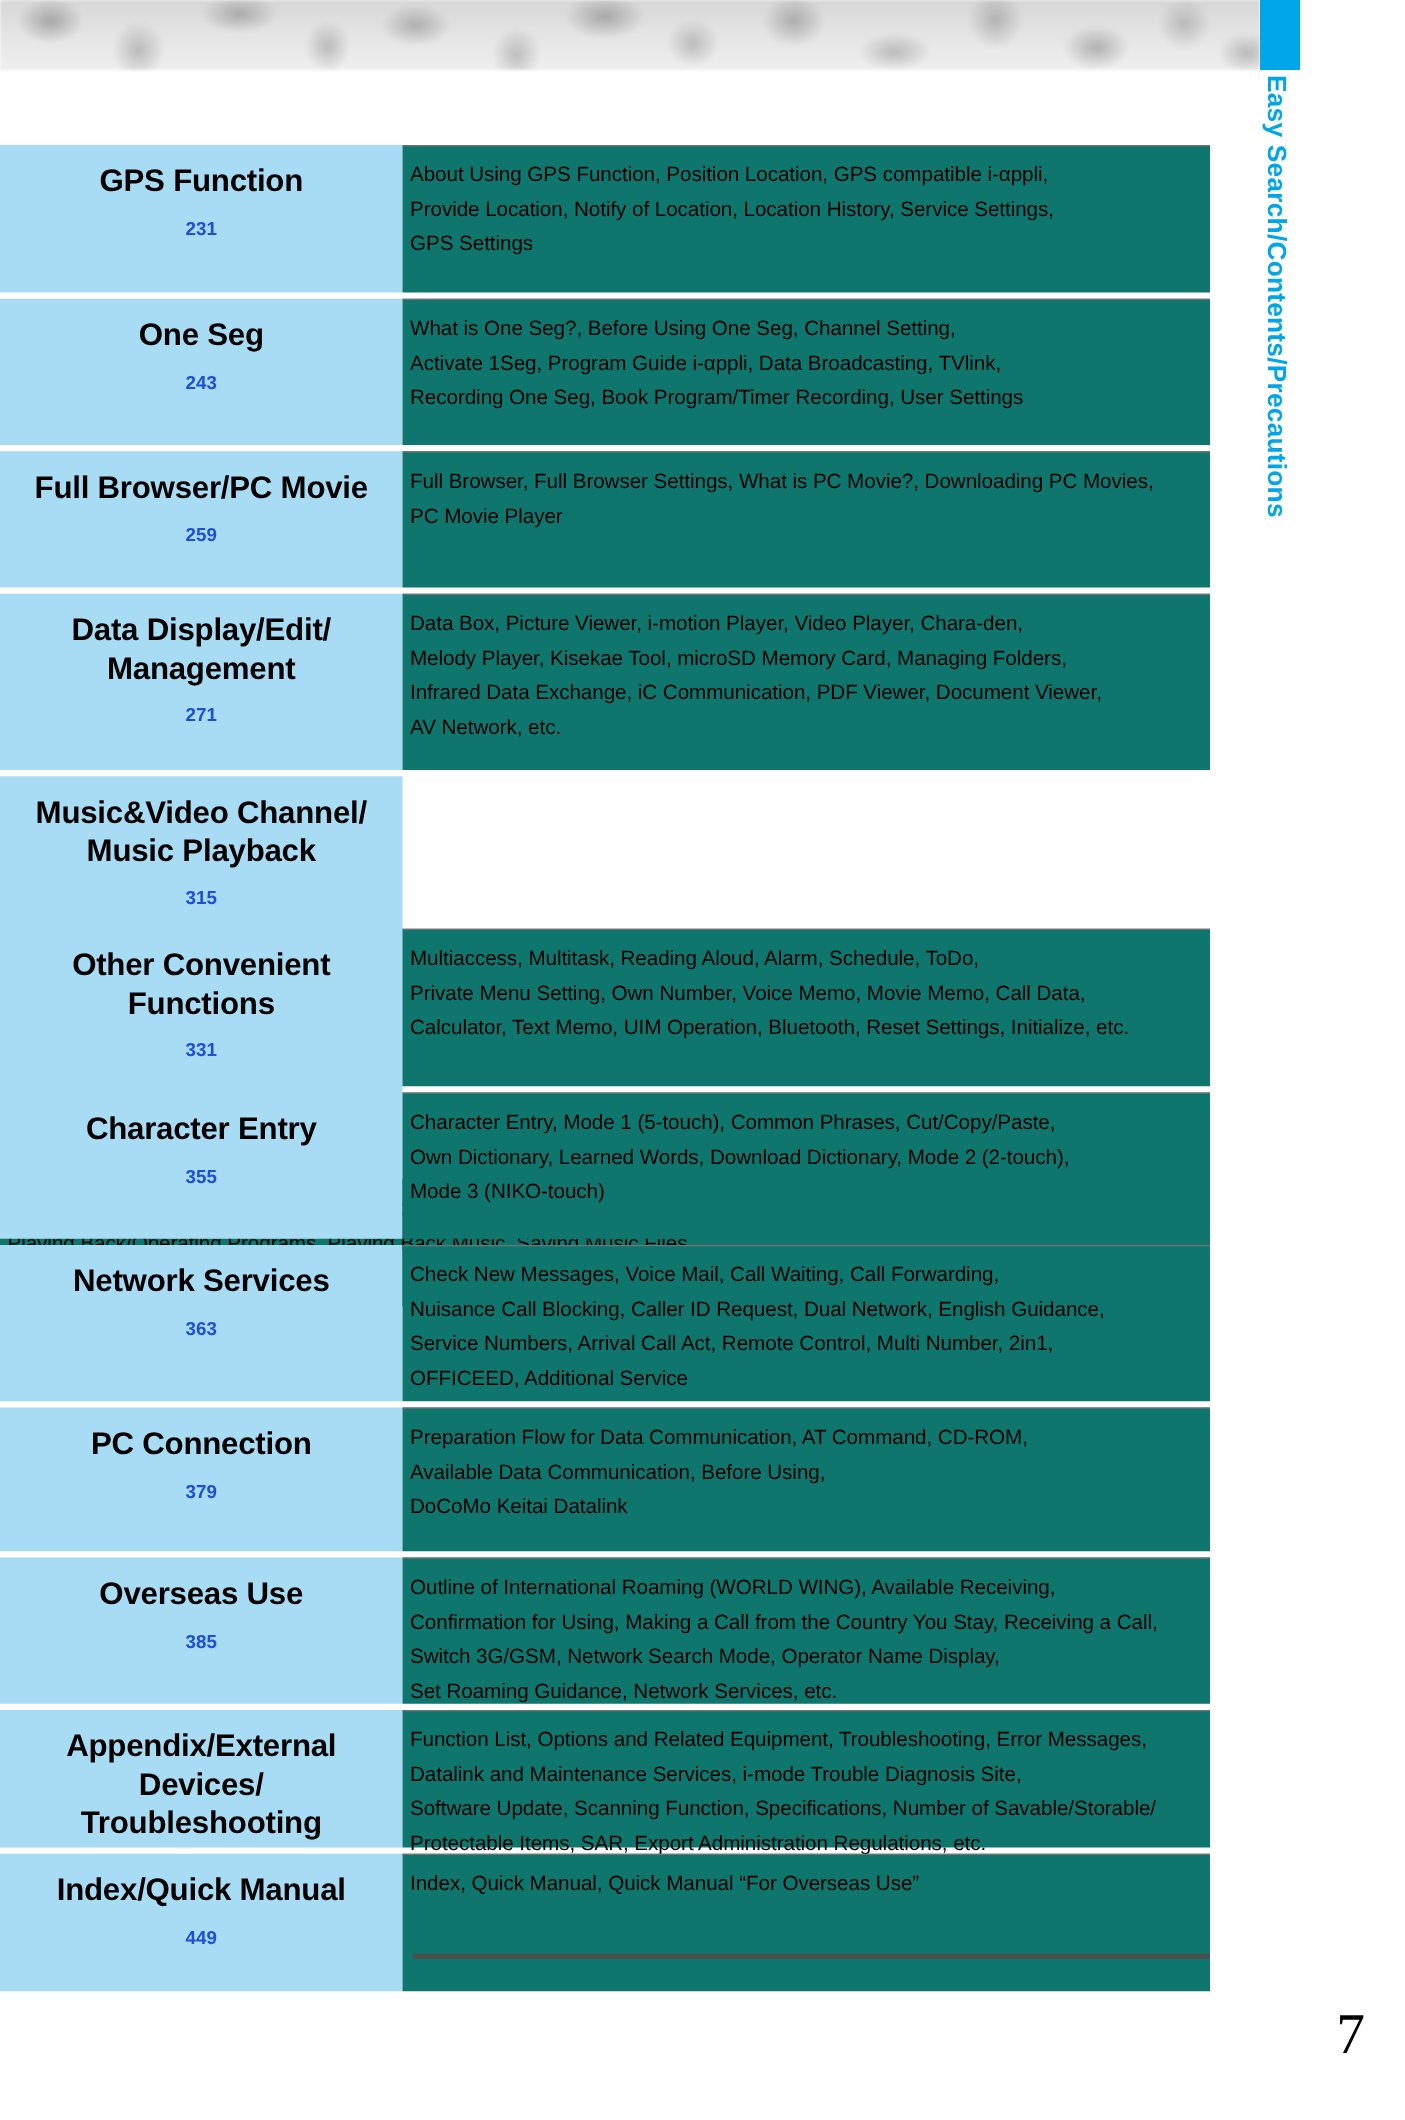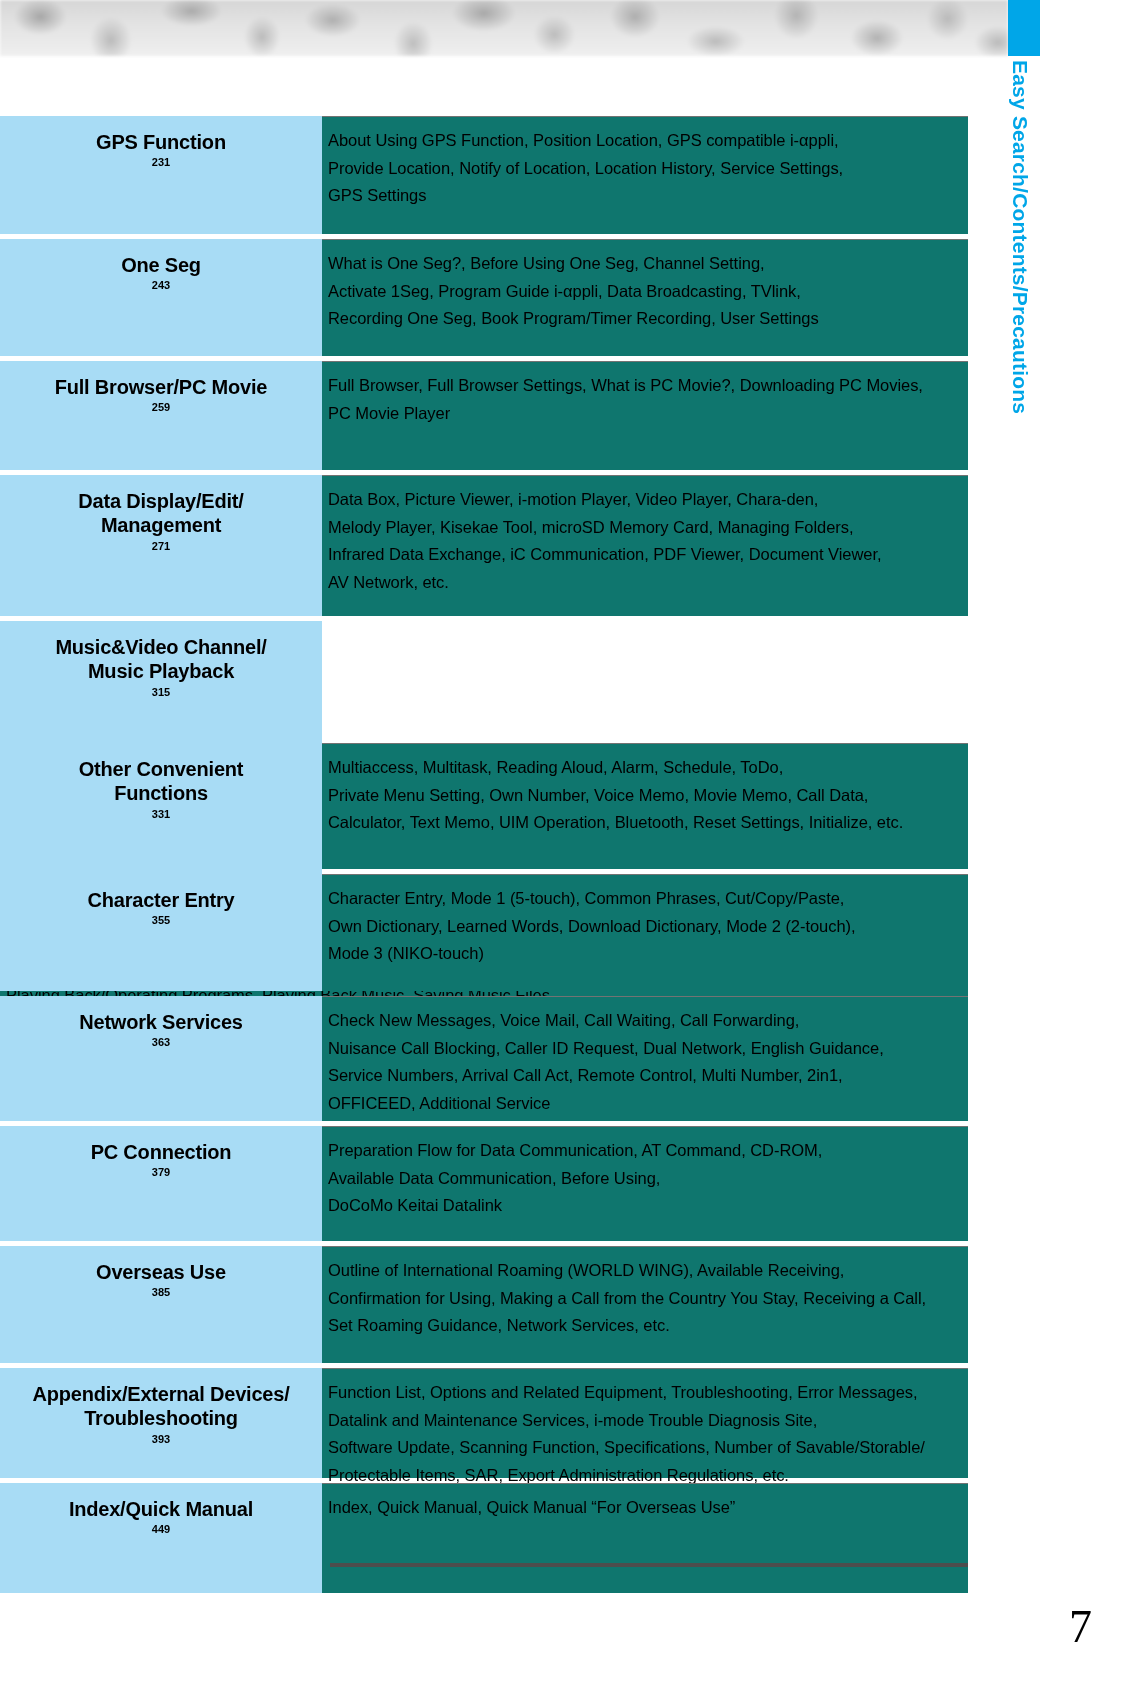--- a/index.html
+++ b/index.html
@@ -80,33 +80,33 @@
     flex: 0 0 322px;
     background: #a8dcf5;
     box-sizing: border-box;
     padding: 14px 6px 10px 6px;
     display: flex;
     flex-direction: column;
     align-items: center;
     justify-content: flex-start;
   }
   .cat-title {
-    font-size: 20px;
+    font-size: 25px;
     font-weight: bold;
     color: #000000;
     text-align: center;
     line-height: 1.22;
     letter-spacing: -0.2px;
   }
   .cat-page {
-    font-size: 11px;
+    font-size: 15px;
     font-weight: bold;
-    color: #000000;
+    color: #1d4ed8;
     text-align: center;
-    margin-top: 2px;
+    margin-top: 14px;
   }
   .desc-cell {
     flex: 1 1 auto;
     box-sizing: border-box;
     padding: 10px 4px 8px 6px;
     border-top: 1px solid #737373;
     background: #0f766e;
   }
   .desc-line {
     font-size: 16.5px;
@@ -256,20 +256,21 @@
     </div>
     <div class="row-gap"></div>
     <div class="row" style="height: 117px;">
       <div class="cat-cell">
         <div class="cat-title">Overseas Use</div>
         <div class="cat-page">385</div>
       </div>
       <div class="desc-cell">
         <div class="desc-line">Outline of International Roaming (WORLD WING), Available Receiving,</div>
         <div class="desc-line">Confirmation for Using, Making a Call from the Country You Stay, Receiving a Call,</div>
+        <div class="desc-line">Switch 3G/GSM, Network Search Mode, Operator Name Display,</div>
         <div class="desc-line">Set Roaming Guidance, Network Services, etc.</div>
       </div>
     </div>
     <div class="row-gap"></div>
     <div class="row" style="height: 110px;">
       <div class="cat-cell">
         <div class="cat-title">Appendix/External Devices/<br>Troubleshooting</div>
         <div class="cat-page">393</div>
       </div>
       <div class="desc-cell">

